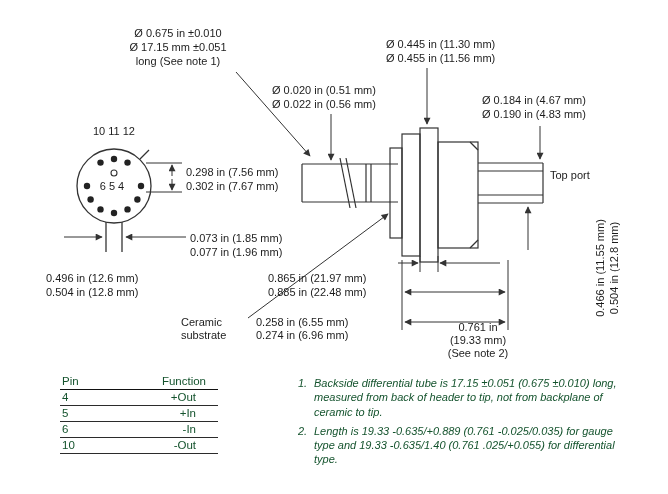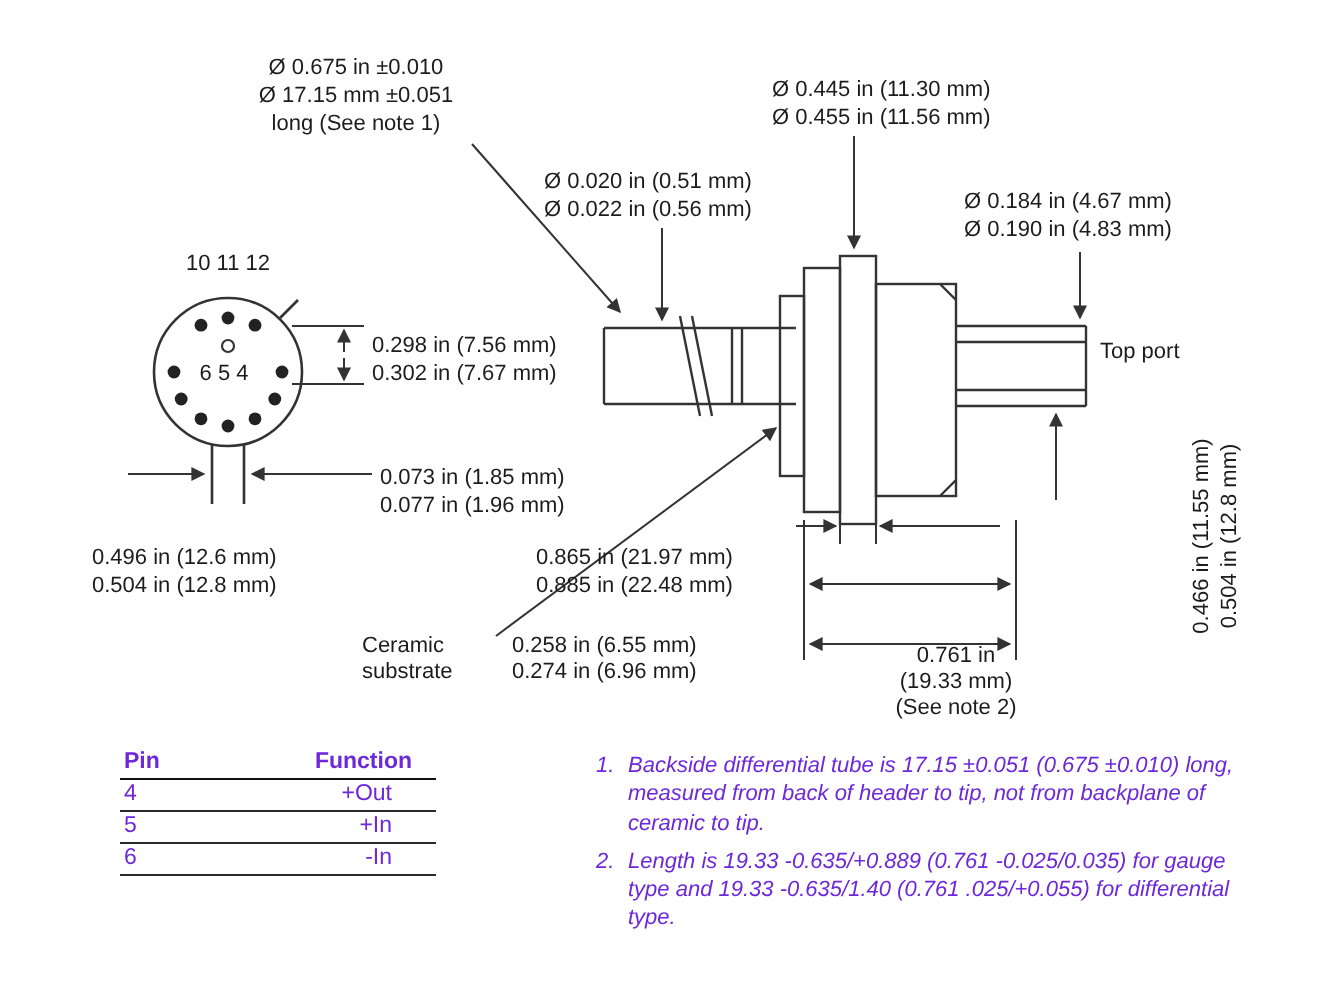--- a/index.html
+++ b/index.html
@@ -1,24 +1,24 @@
 <!DOCTYPE html>
 <html><head>
 <meta charset="utf-8">
 <style>
   html,body { margin:0; padding:0; background:#fff; }
   .canvas {
     position:relative; width:668px; height:494px; background:#fff;
-    font-family:"Liberation Sans", sans-serif; color:#6d28d9; overflow:hidden;
+    font-family:"Liberation Sans", sans-serif; color:#14532d; overflow:hidden;
   }
   .canvas svg { position:absolute; left:0; top:0; }
   svg text { font-family:"Liberation Sans", sans-serif; font-size:11px; fill:#1c1c1c; }
   .pin-table { position:absolute; left:60px; top:374px; width:158px; font-size:11.5px; }
   .trow { display:flex; justify-content:space-between; border-bottom:1px solid #2b2b2b; padding:1px 0 2px 2px; }
-  .trow.thead { font-weight:bold; border-bottom:1.5px solid #111; }
+  .trow.thead { font-weight:normal; border-bottom:1.5px solid #111; }
   .c2 { padding-right:22px;text-align:right; }
   .thead .c2 { padding-right:12px; }
   .notes { position:absolute; left:298px; top:376px; width:322px;
            font-size:11px; font-style:italic; line-height:1.3; }
   .note { display:flex; margin-bottom:5px; }
   .note-num { width:16px; flex:none; }
 </style>
 </head>
 <body>
 
@@ -168,20 +168,24 @@
       <span class="c2">+Out</span>
     </div>
     <div class="trow">
       <span class="c1">5</span>
       <span class="c2">+In</span>
     </div>
     <div class="trow">
       <span class="c1">6</span>
       <span class="c2">-In</span>
     </div>
+    <div class="trow">
+      <span class="c1">10</span>
+      <span class="c2">-Out</span>
+    </div>
   </div>
 
   <div class="notes">
     <div class="note">
       <span class="note-num">1.</span>
       <span class="note-text">Backside differential tube is 17.15 ±0.051 (0.675 ±0.010) long, measured from back of header to tip, not from backplane of ceramic to tip.</span>
     </div>
     <div class="note">
       <span class="note-num">2.</span>
       <span class="note-text">Length is 19.33 -0.635/+0.889 (0.761 -0.025/0.035) for gauge type and 19.33 -0.635/1.40 (0.761 .025/+0.055) for differential type.</span>

